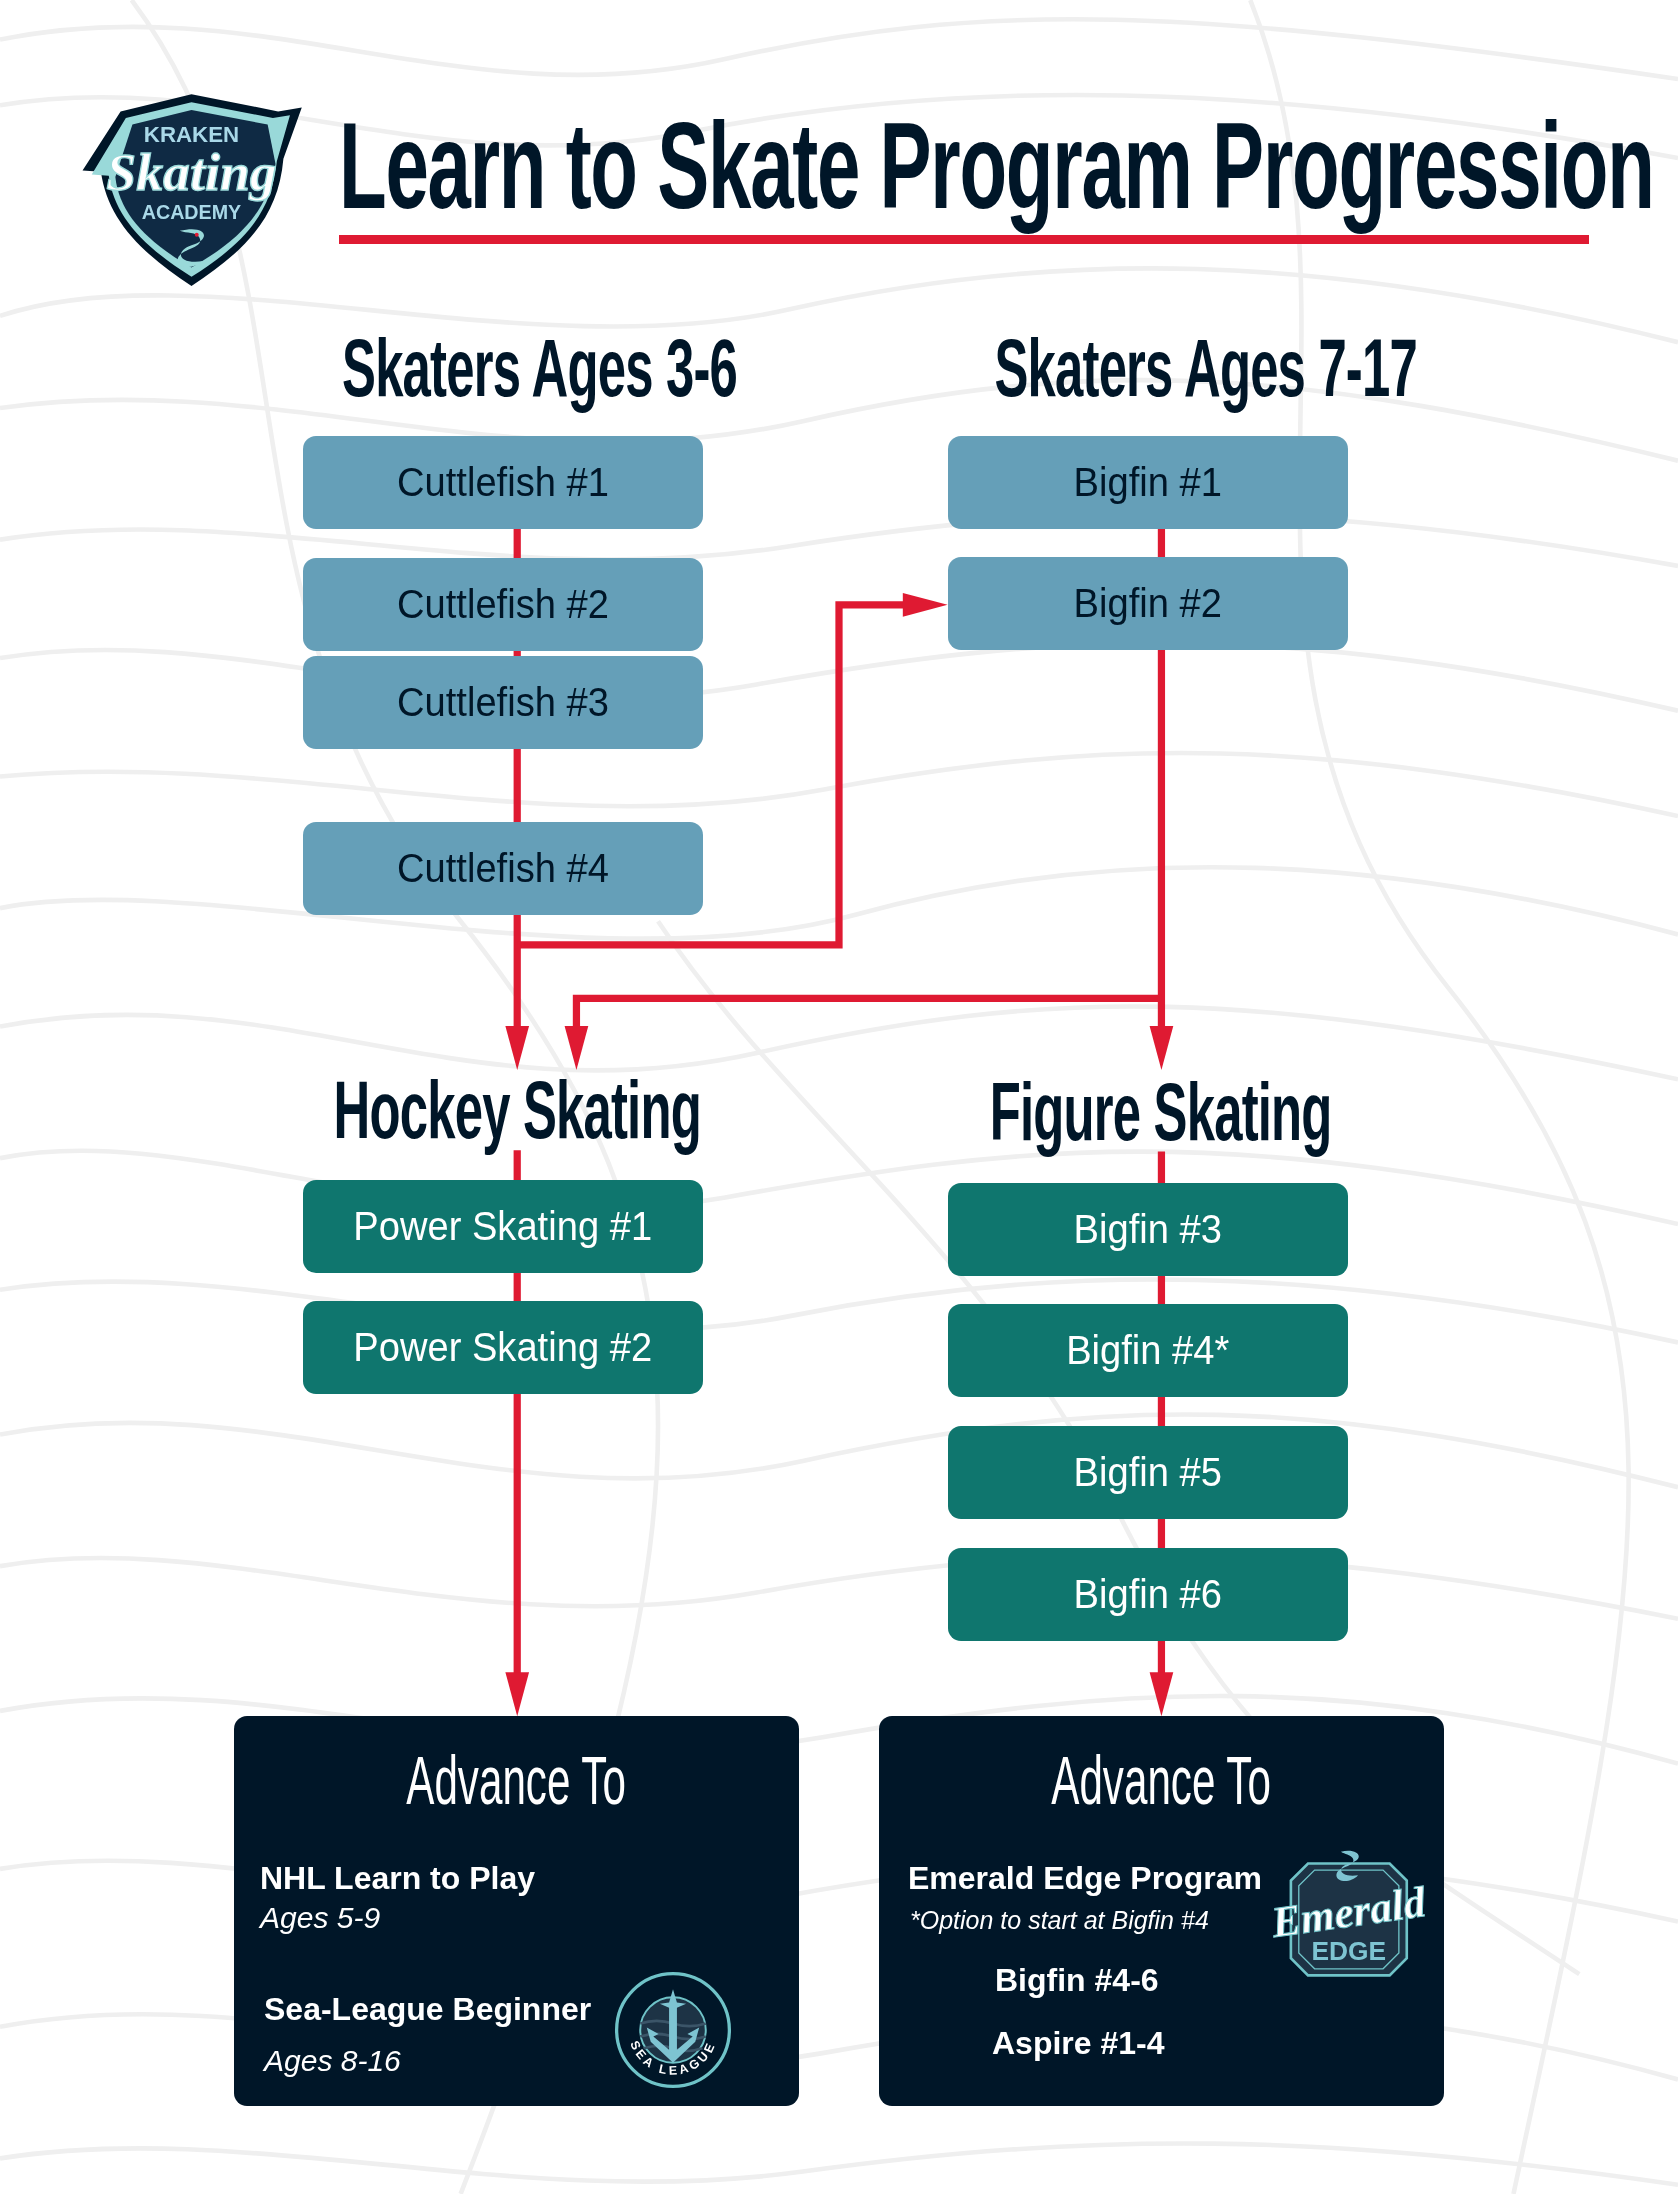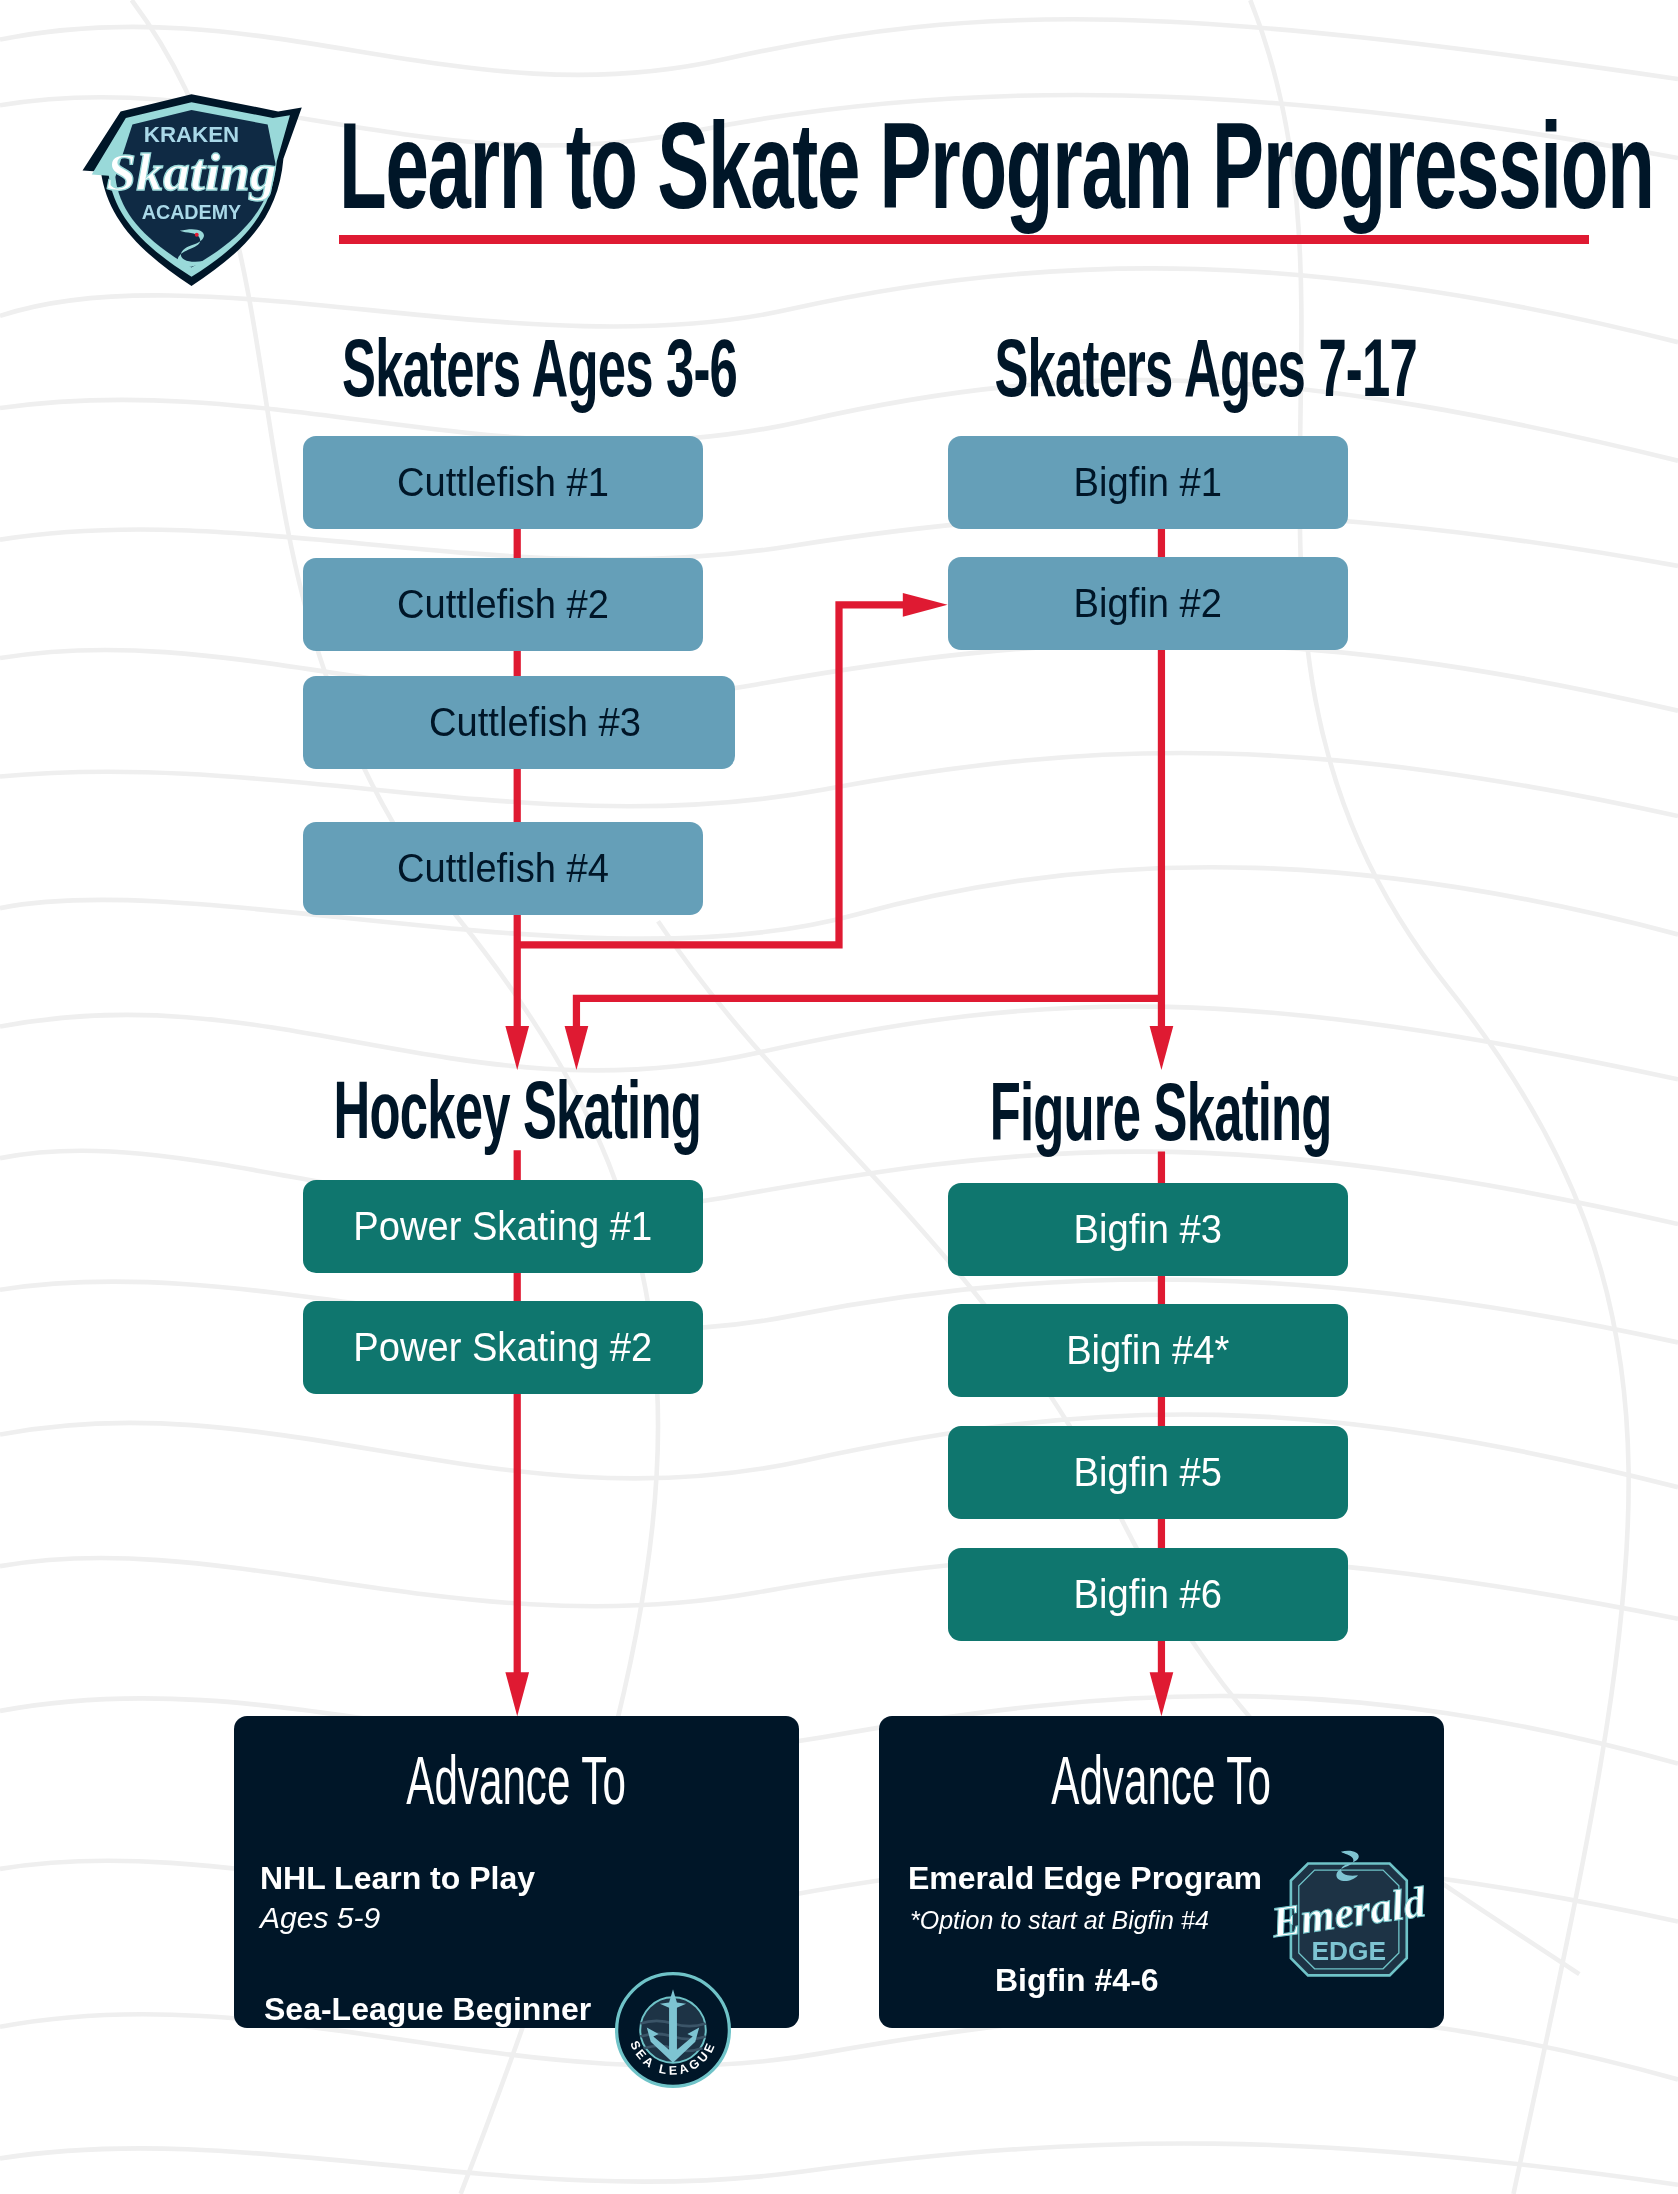--- a/index.html
+++ b/index.html
@@ -42,21 +42,21 @@
     position: absolute; width: 400px; height: 93px; border-radius: 13px;
     display: flex; align-items: center; justify-content: center; z-index: 3;
     font-size: 41px; font-weight: 400; white-space: nowrap;
   }
   .box span { display: inline-block; transform: scaleX(0.93); }
   .box.light { background: #659FB8; color: #001628; }
   .box.dark { background: #0f766e; color: #ffffff; }
 
   
   .panel {
-    position: absolute; width: 565px; height: 312px; background: #001628;
+    position: absolute; width: 565px; height: 390px; background: #001628;
     border-radius: 13px; z-index: 3; color: #ffffff;
   }
   .panel-title {
     position: absolute; left: 0; top: 30px; width: 100%; text-align: center;
     font-size: 68px; line-height: 68px; font-weight: 400; white-space: nowrap;
   }
   .panel-title span { display: inline-block; transform: scaleX(0.62); }
   .ptext { position: absolute; white-space: nowrap; color: #ffffff; }
   .ptext.bold { font-weight: 700; font-size: 32px; line-height: 37px; }
   .ptext.ital { font-style: italic; font-size: 30px; line-height: 37px; }
@@ -140,21 +140,21 @@
 <div class="sec-head" style="left:865px; top:327px;"><span>Skaters Ages 7-17</span></div>
 <div class="sec-head" style="left:221px; top:1069px;"><span>Hockey Skating</span></div>
 <div class="sec-head" style="left:865px; top:1071px;"><span>Figure Skating</span></div>
 
 <div class="box light" style="left:303px; top:436px;">
     <span>Cuttlefish #1</span>
   </div>
 <div class="box light" style="left:303px; top:558px;">
     <span>Cuttlefish #2</span>
   </div>
-<div class="box light" style="left:303px; top:676px;padding-left:32px;">
+<div class="box light" style="left:303px; top:656px;">
     <span>Cuttlefish #3</span>
   </div>
 <div class="box light" style="left:303px; top:802px;margin-top:20px;">
     <span>Cuttlefish #4</span>
   </div>
 
 <div class="box light" style="left:948px; top:436px;">
     <span>Bigfin #1</span>
   </div>
 <div class="box light" style="left:948px; top:557px;">

